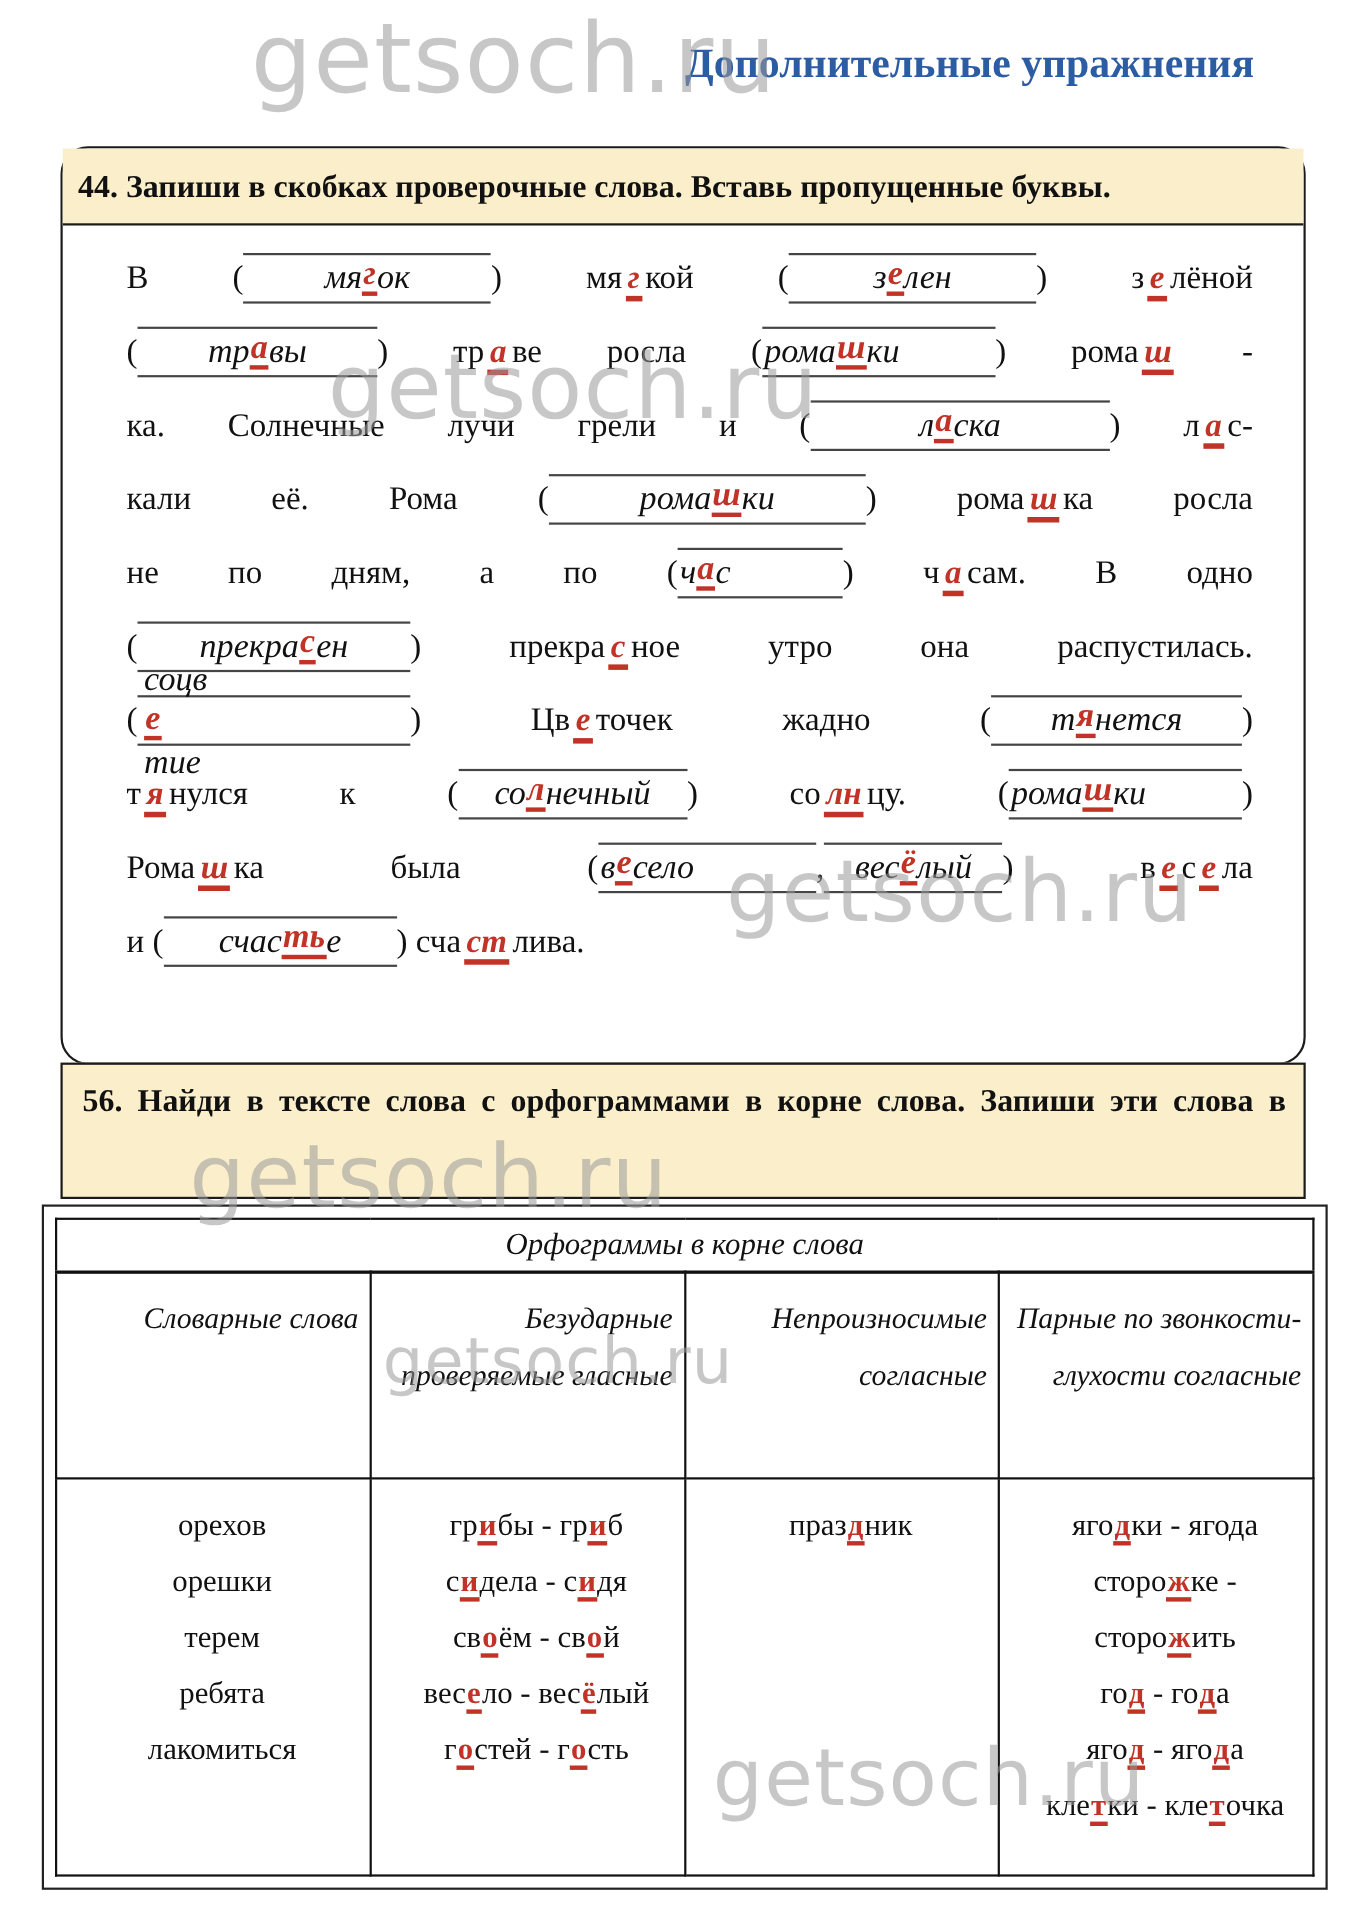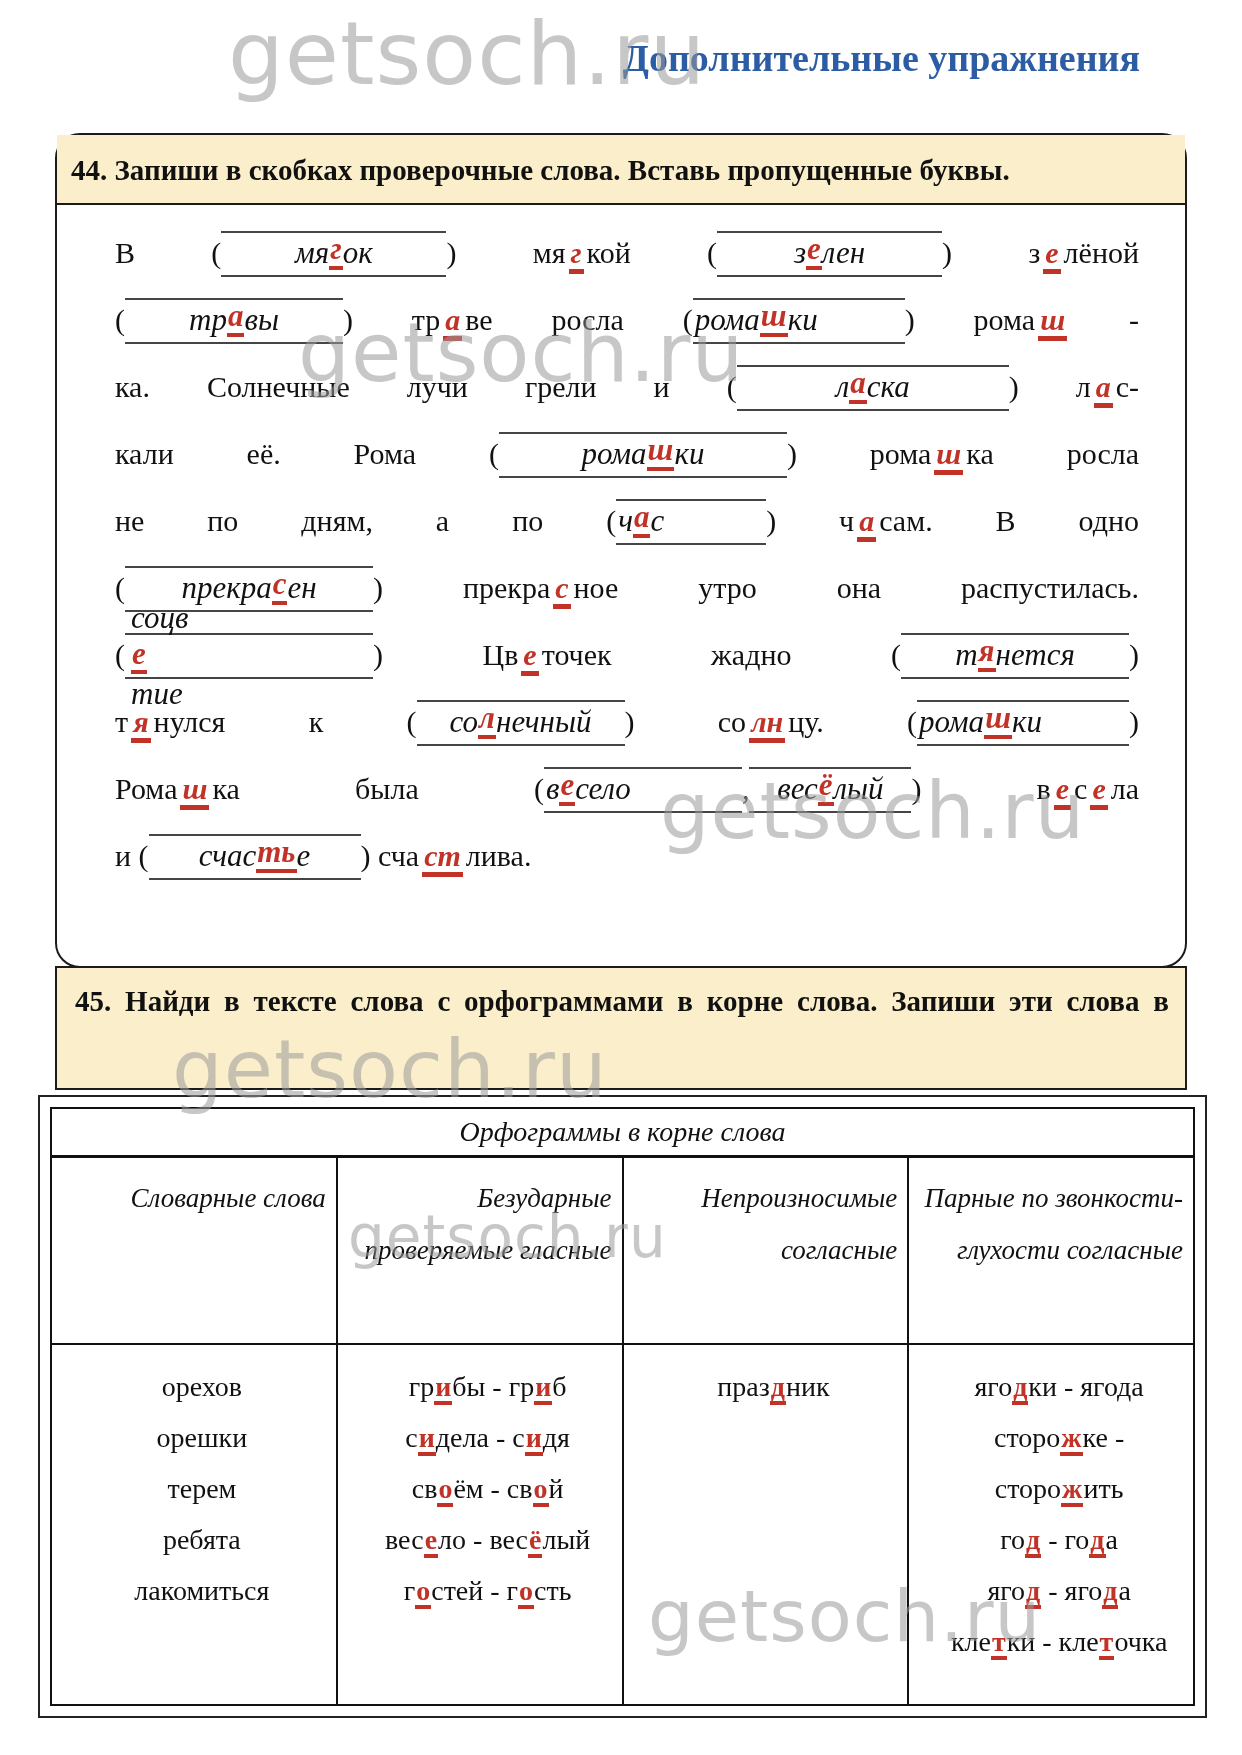--- a/index.html
+++ b/index.html
@@ -150,21 +150,21 @@
               <span class="t">счас</span>
               <span class="r">ть</span>
               <span class="t">е</span>
             </span><span class="t">) сча</span><span class="r">ст</span><span class="t">лива.</span></div>
         </div>
     </div>
   </div>
 
   <div class="exbox" id="ex45">
     <div class="ex45-text">
-      <div class="l1">45. Найди в тексте слова с орфограммами в корне слова. Запиши эти слова в</div>
+      <div class="l1">56. Найди в тексте слова с орфограммами в корне слова. Запиши эти слова в</div>
     </div>
   </div>
 
   <div id="tablebox">
     <table class="grid">
       <tbody>
           <tr>
         <td class="tbl-title" colspan="4">Орфограммы в корне слова</td>
       </tr>
       <tr class="hdr-row">

